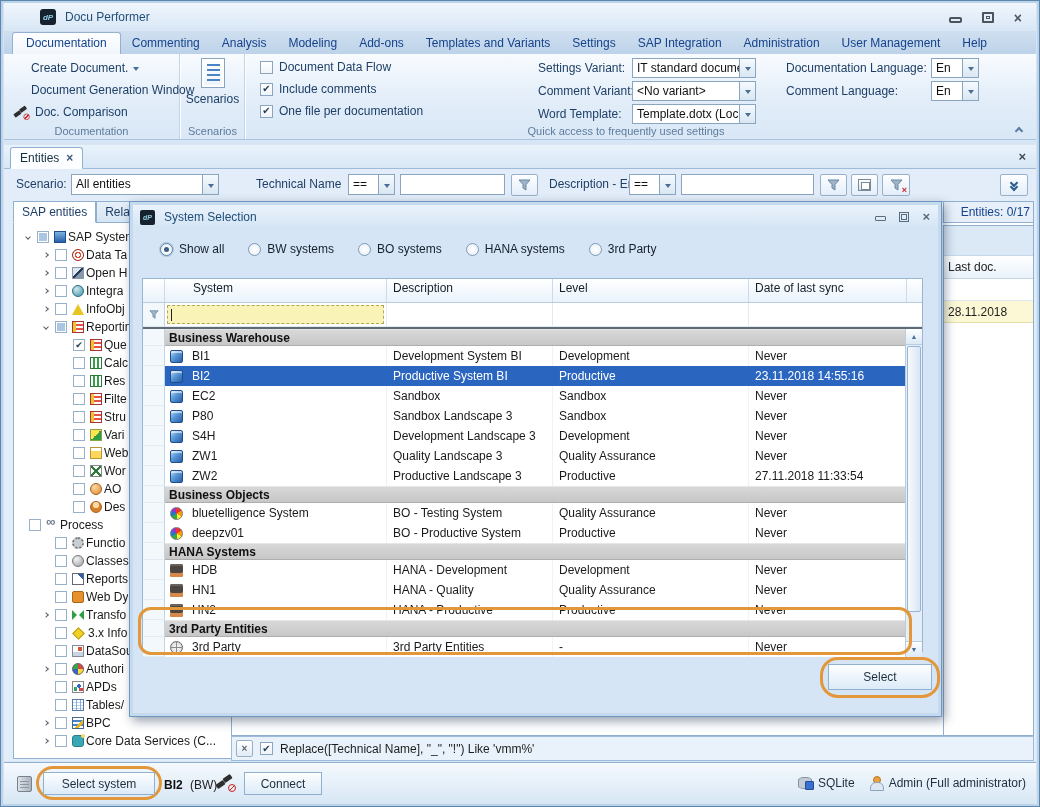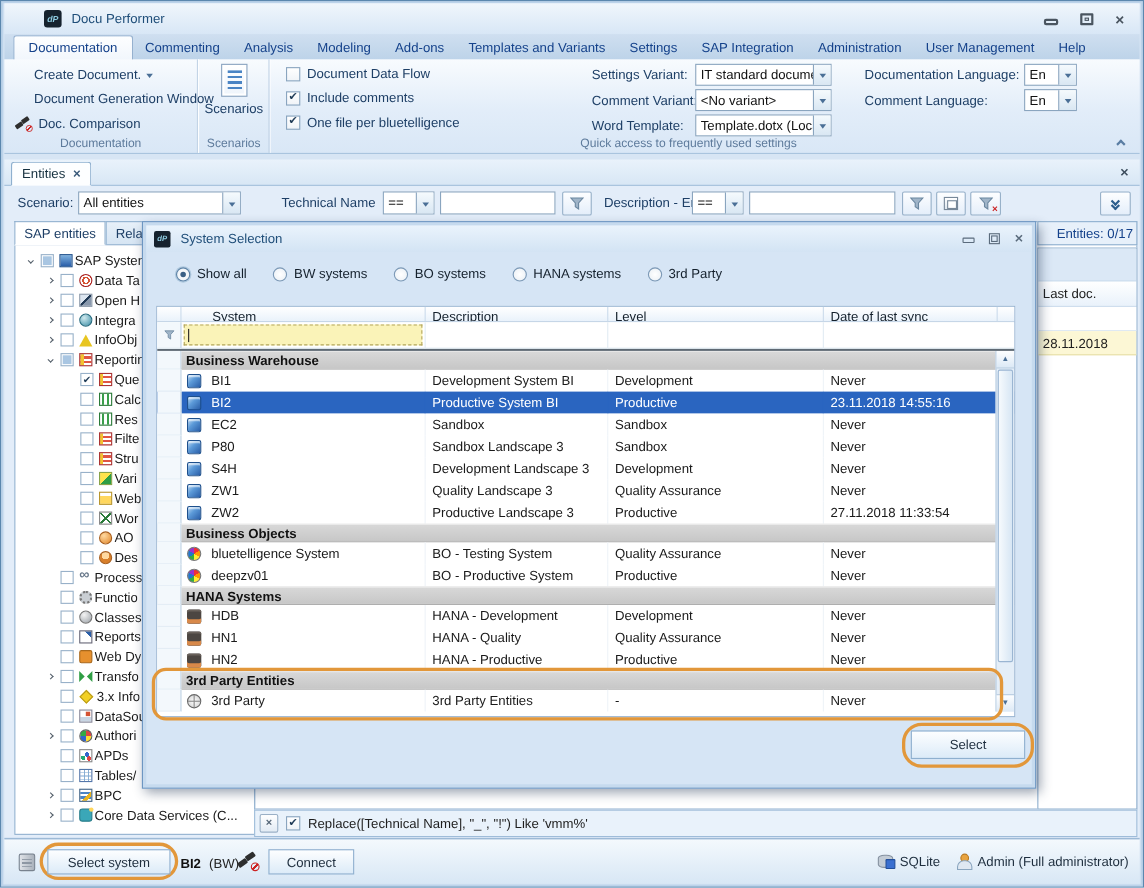--- a/index.html
+++ b/index.html
@@ -168,21 +168,21 @@
 .d-min{width:11px;height:5px;border:1.5px solid #5a6b7c;border-radius:1px;margin-top:6px}
 .d-max{width:10px;height:10px;border:1.5px solid #5a6b7c;position:relative;margin-top:2px}
 .d-max::after{content:'';position:absolute;left:1px;top:1px;right:1px;bottom:1px;border:1px solid #5a6b7c}
 .d-close{font-size:13px;font-weight:bold;color:#5a6b7c;line-height:13px}
 .dlg-radios{position:absolute;left:30px;top:40px;display:flex;gap:24px;align-items:center}
 .radio-wrap{display:flex;align-items:center;gap:6px;color:#14202c}
 .radio{width:13px;height:13px;border:1px solid #7c99b6;border-radius:50%;background:radial-gradient(#fff,#e8eef4);flex:none;position:relative}
 .radio.sel{border-color:#5b81a5;box-shadow:0 0 0 1px #aec8de}
 .radio.sel::after{content:'';position:absolute;left:3px;top:3px;width:5px;height:5px;border-radius:50%;background:#3a5f85}
 .dlg-table{position:absolute;left:12px;top:76px;width:781px;height:374px;background:#fff;border:1px solid #9ab5d2}
-.th-row{display:flex;height:14px;background:linear-gradient(#fff,#e9f2fb);border-bottom:1px solid #b9cde1}
+.th-row{display:flex;height:24px;background:linear-gradient(#fff,#e9f2fb);border-bottom:1px solid #b9cde1}
 .th{border-right:1px solid #cbdbeb;padding:2px 0 0 6px;color:#14202c;white-space:nowrap;overflow:hidden}
 .th-ind{width:22px;flex:none;padding:0}
 .th-sys{width:222px;flex:none;padding-left:28px}
 .th-desc{width:166px;flex:none}
 .th-lvl{width:196px;flex:none}
 .th-date{width:158px;flex:none}
 .th-sb{flex:1;border-right:none}
 .tf-row{display:flex;height:24px;background:#fff}
 .tf{border-right:1px solid #e2ebf3;border-bottom:1px solid #e2ebf3}
 .tf-ind{width:22px;flex:none;background:#f3f8fc;border-right:1px solid #c2d4e4;display:flex;align-items:center;justify-content:center}
@@ -280,21 +280,21 @@
           <div class="opt-row">
             <span class="cb"></span>
             <span class="opt-lbl">Document Data Flow</span>
           </div>
           <div class="opt-row">
             <span class="cb checked">✔</span>
             <span class="opt-lbl">Include comments</span>
           </div>
           <div class="opt-row">
             <span class="cb checked">✔</span>
-            <span class="opt-lbl">One file per bluetelligence</span>
+            <span class="opt-lbl">One file per documentation</span>
           </div>
         </div>
       <div class="fld-col" id="fieldList">
           <div class="fld-row">
             <span class="fld-lbl">Settings Variant:</span>
             <span class="combo">
               <span class="val">IT standard documen...</span>
               <span class="btn">
                 <span class="drop-arr"></span>
               </span>
@@ -522,21 +522,21 @@
           <span class="tcb unchecked"></span>
           <span class="ti ti-analysis-office"></span>
           <span class="tlbl">AO</span>
         </div>
         <div class="trow" style="padding-left: 44px;">
           <span class="texp"></span>
           <span class="tcb unchecked"></span>
           <span class="ti ti-design-studio"></span>
           <span class="tlbl">Des</span>
         </div>
-        <div class="trow" style="padding-left: 26px;">
+        <div class="trow" style="">
           <span class="texp"></span>
           <span class="tcb unchecked"></span>
           <span class="ti ti-process-chain"></span>
           <span class="tlbl">Process</span>
         </div>
         <div class="trow" style="padding-left: 26px;">
           <span class="texp"></span>
           <span class="tcb unchecked"></span>
           <span class="ti ti-function-module"></span>
           <span class="tlbl">Functio</span>

